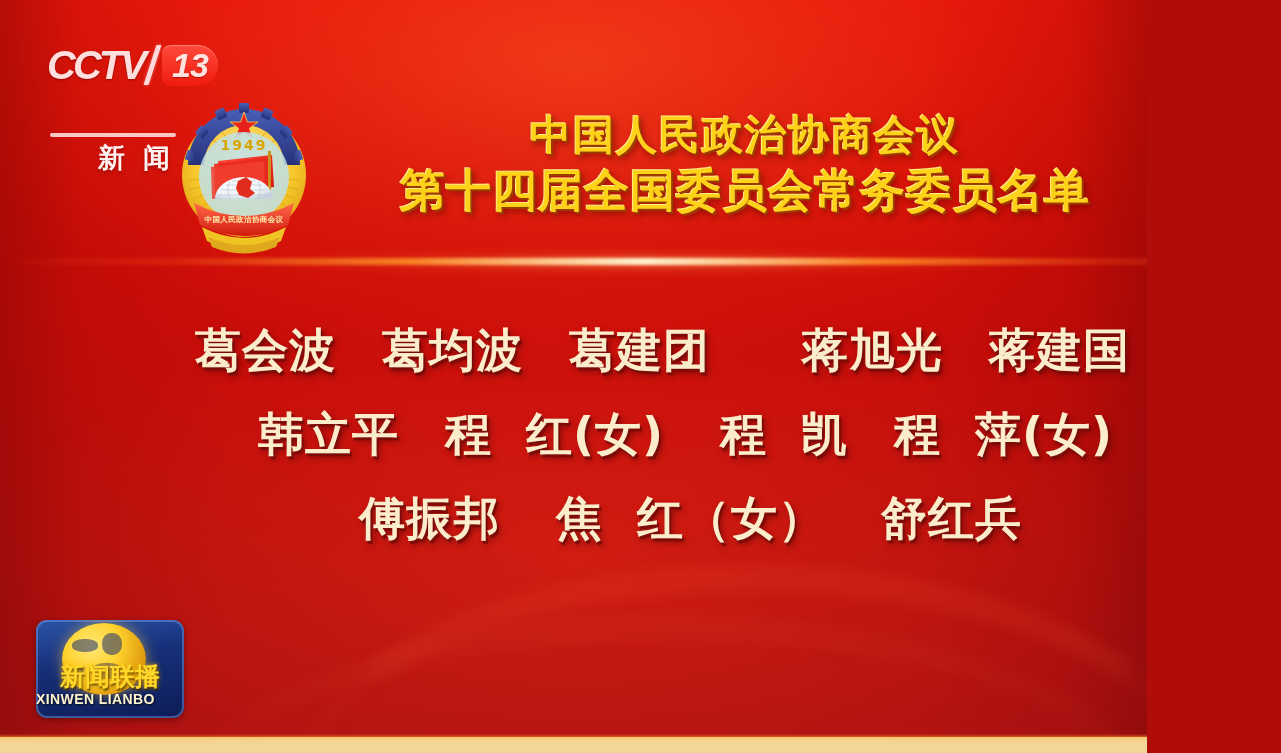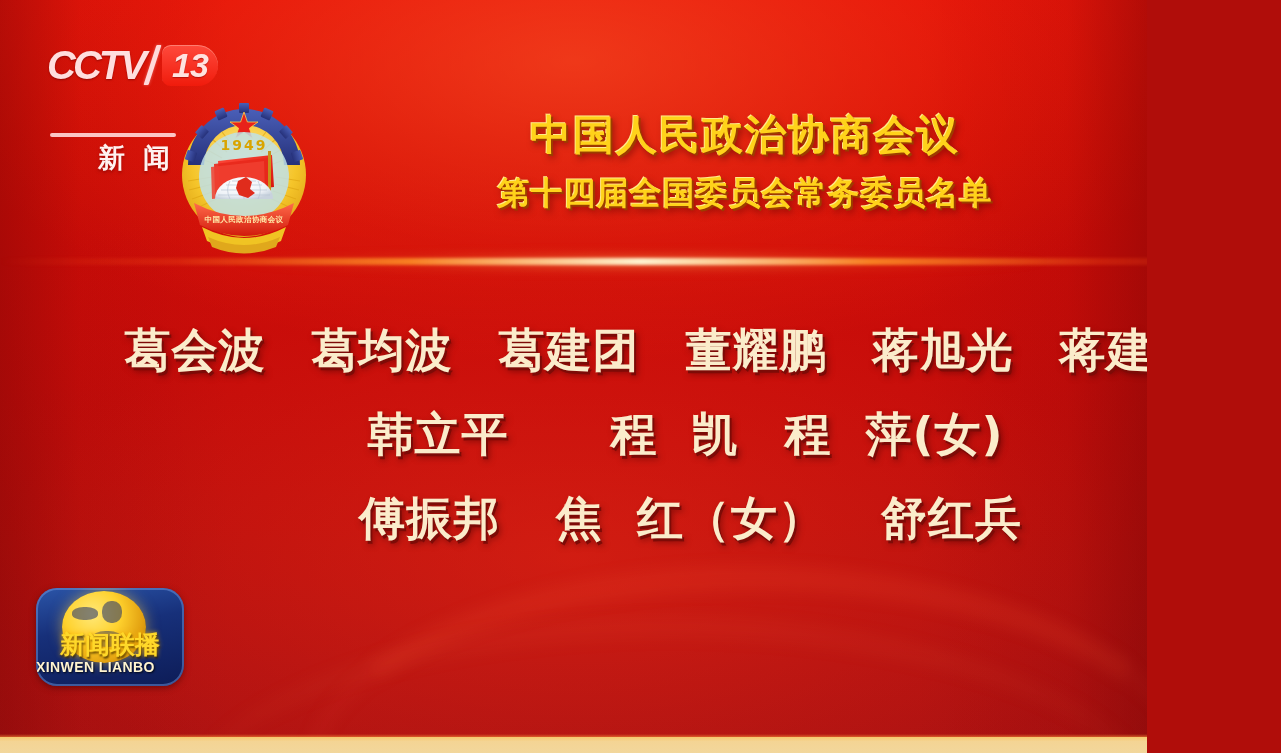--- a/index.html
+++ b/index.html
@@ -126,21 +126,21 @@
     font-weight:bold;
     color:#ffd21a;
     letter-spacing:2px;
     line-height:1.16;
     text-shadow:
        2px 2px 0 #9c3d00,
       -1px -1px 0 #ffeb8a,
        3px 4px 7px rgba(90,0,0,0.65);
   }
   #title-line-1 { font-size:41px; }
-  #title-line-2 { font-size:32px; margin-top:15px; letter-spacing:1px; }
+  #title-line-2 { font-size:45px; margin-top:5px; letter-spacing:1px; }
 
   
   #divider {
     position:absolute; left:0; top:258px;
     width:1281px; height:7px;
     background:linear-gradient(90deg,
       rgba(200,25,10,0) 0%,
       rgba(240,70,20,0.35) 14%,
       rgba(255,150,40,0.80) 32%,
       rgba(255,245,210,0.98) 50%,
@@ -178,23 +178,23 @@
     white-space:pre;
     text-shadow:
       2px 3px 0 #7d0b07,
       3px 4px 6px rgba(70,0,0,0.55);
   }
   .gap-md { width:46px; }
   .gap-lg { width:56px; }
 
   
   #xwlb {
-    position:absolute; left:36px; top:588px;
+    position:absolute; left:36px; top:620px;
     width:148px; height:98px;
-    border-radius:21px;
+    border-radius:11px;
     background:linear-gradient(170deg,#2b55a8 0%, #17307a 40%, #0d1c57 100%);
     box-shadow:0 2px 6px rgba(60,0,0,0.5), inset 0 0 0 2px rgba(120,160,230,0.45);
     overflow:hidden;
   }
   #xwlb-globe {
     position:absolute; left:26px; top:3px;
     width:84px; height:72px;
     border-radius:50%;
     background:radial-gradient(circle at 36% 32%, #ffe878 0%, #ffd22e 38%, #e2a010 70%, #a06c06 100%);
     box-shadow:0 0 14px rgba(255,210,70,0.55);
@@ -343,30 +343,30 @@
   <div id="divider"></div>
 
   <div id="names">
     <div class="name-row">
         <span class="name-cell">葛会波</span>
         <span class="gap-md"></span>
         <span class="name-cell">葛均波</span>
         <span class="gap-md"></span>
         <span class="name-cell">葛建团</span>
         <span class="gap-md"></span>
-        <span class="name-cell">董耀鹏</span>
         <span class="gap-md"></span>
         <span class="name-cell">蒋旭光</span>
         <span class="gap-md"></span>
         <span class="name-cell">蒋建国</span>
       </div>
     <div class="name-row">
         <span class="gap-md"></span>
         <span class="name-cell">韩立平</span>
         <span class="gap-md"></span>
+        <span class="name-cell">程  红(女)</span>
         <span class="gap-lg"></span>
         <span class="name-cell">程  凯</span>
         <span class="gap-md"></span>
         <span class="name-cell">程  萍(女)</span>
       </div>
     <div class="name-row">
         <span class="gap-lg"></span>
         <span class="name-cell">傅振邦</span>
         <span class="gap-lg"></span>
         <span class="name-cell">焦  红（女）</span>

